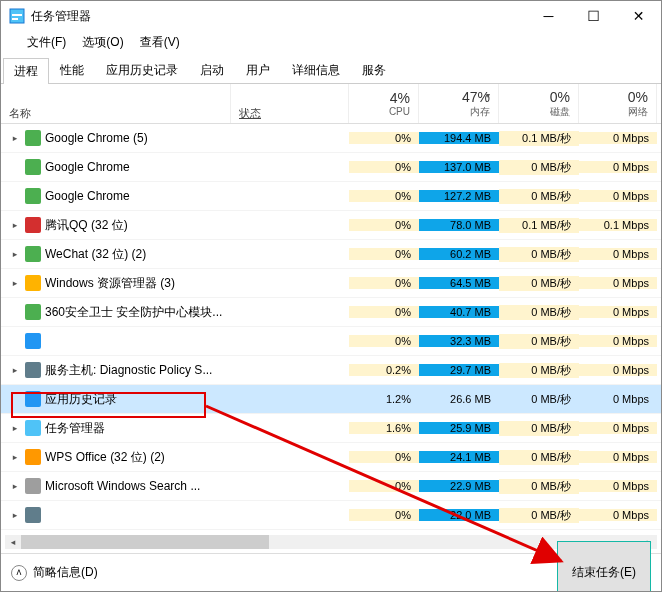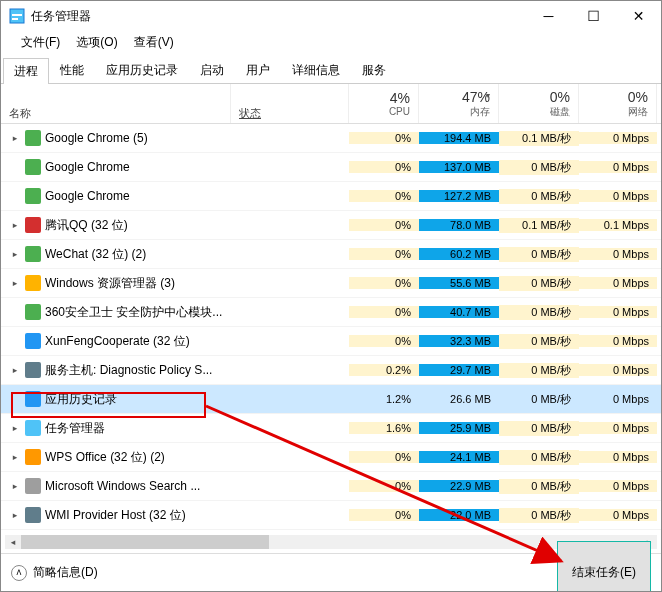--- a/index.html
+++ b/index.html
@@ -2,21 +2,21 @@
 <html><head>
 <meta charset="utf-8">
 <style>
   * { box-sizing: border-box; margin: 0; padding: 0; font-family: "Microsoft YaHei", "Segoe UI", sans-serif; }
   body { width: 662px; height: 592px; background: #fff; border: 1px solid #888; position: relative; overflow: hidden; font-size: 12px; }
   .titlebar { display: flex; align-items: center; height: 30px; padding-left: 8px; }
   .titlebar .icon { width: 16px; height: 16px; margin-right: 6px; }
   .titlebar .title { flex: 1; font-size: 12px; }
   .winbtns { display: flex; }
   .winbtn { width: 45px; height: 30px; display: flex; align-items: center; justify-content: center; font-size: 14px; cursor: default; }
-  .menubar { display: flex; padding: 0 12px; height: 22px; align-items: center; font-size: 12px; }
+  .menubar { display: flex; padding: 0 18px; height: 22px; align-items: center; font-size: 12px; }
   .menuitem { padding: 2px 8px; cursor: default; }
   .tabs { display: flex; border-bottom: 1px solid #ccc; padding-left: 2px; margin-top: 4px; }
   .tab { padding: 4px 10px; border: 1px solid transparent; border-bottom: none; font-size: 12px; cursor: default; }
   .tab.active { border-color: #ccc; background: #fff; position: relative; top: 1px; }
   .table-wrap { height: 464px; overflow: hidden; position: relative; }
   .header-row { display: flex; border-bottom: 1px solid #ddd; height: 40px; }
   .hdr { display: flex; flex-direction: column; justify-content: center; padding: 2px 8px; border-right: 1px solid #eee; font-size: 11px; color: #444; }
   .hdr.right { text-align: right; align-items: flex-end; }
   .hdr .big { font-size: 14px; color: #333; }
   .hdr .sml { font-size: 10px; color: #666; margin-left: 12px; }
@@ -172,41 +172,40 @@
         <div class="cell num net">0 Mbps</div>
       </div>
       <div class="row">
         <div class="cell name">
           <span class="expand">▸</span>
           <span class="picon" style="background:#ffb300"></span>
           <span>Windows 资源管理器 (3)</span>
         </div>
         <div class="cell status"></div>
         <div class="cell num cpu">0%</div>
-        <div class="cell num mem">55.6 MB</div>
+        <div class="cell num mem">64.5 MB</div>
         <div class="cell num disk">0 MB/秒</div>
         <div class="cell num net">0 Mbps</div>
       </div>
       <div class="row">
         <div class="cell name">
           <span class="expand"></span>
           <span class="picon" style="background:#4caf50"></span>
           <span>360安全卫士 安全防护中心模块...</span>
         </div>
         <div class="cell status"></div>
         <div class="cell num cpu">0%</div>
         <div class="cell num mem">40.7 MB</div>
         <div class="cell num disk">0 MB/秒</div>
         <div class="cell num net">0 Mbps</div>
       </div>
       <div class="row">
         <div class="cell name">
           <span class="expand"></span>
           <span class="picon" style="background:#2196f3"></span>
-          <span>XunFengCooperate (32 位)</span>
         </div>
         <div class="cell status"></div>
         <div class="cell num cpu">0%</div>
         <div class="cell num mem">32.3 MB</div>
         <div class="cell num disk">0 MB/秒</div>
         <div class="cell num net">0 Mbps</div>
       </div>
       <div class="row">
         <div class="cell name">
           <span class="expand">▸</span>
@@ -264,21 +263,20 @@
         <div class="cell status"></div>
         <div class="cell num cpu">0%</div>
         <div class="cell num mem">22.9 MB</div>
         <div class="cell num disk">0 MB/秒</div>
         <div class="cell num net">0 Mbps</div>
       </div>
       <div class="row">
         <div class="cell name">
           <span class="expand">▸</span>
           <span class="picon" style="background:#607d8b"></span>
-          <span>WMI Provider Host (32 位)</span>
         </div>
         <div class="cell status"></div>
         <div class="cell num cpu">0%</div>
         <div class="cell num mem">22.0 MB</div>
         <div class="cell num disk">0 MB/秒</div>
         <div class="cell num net">0 Mbps</div>
       </div>
     </div>
 </div>
 

